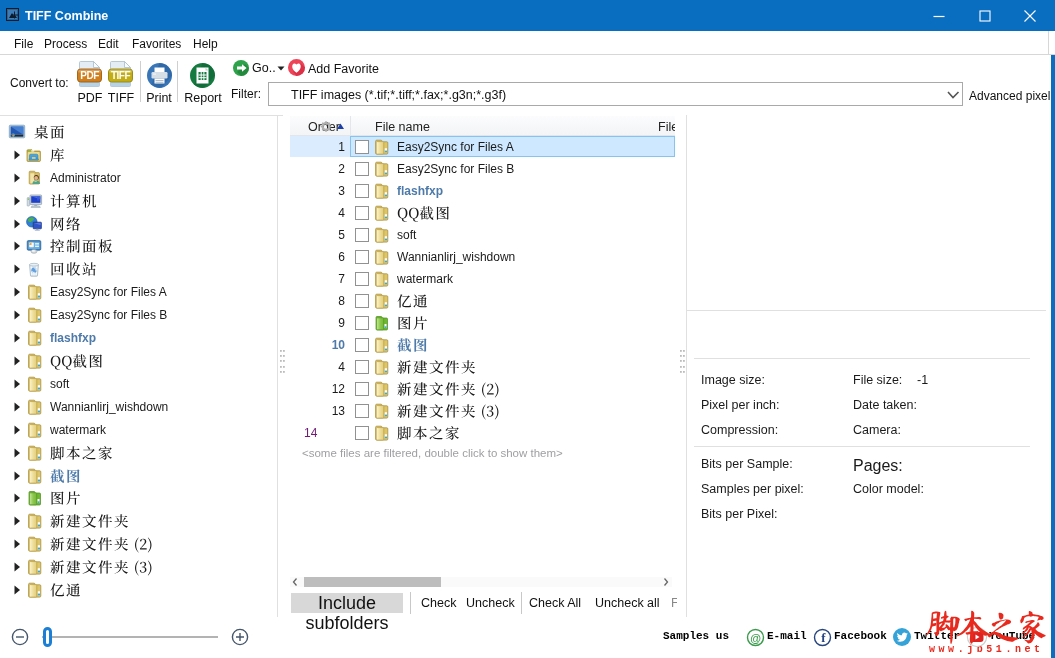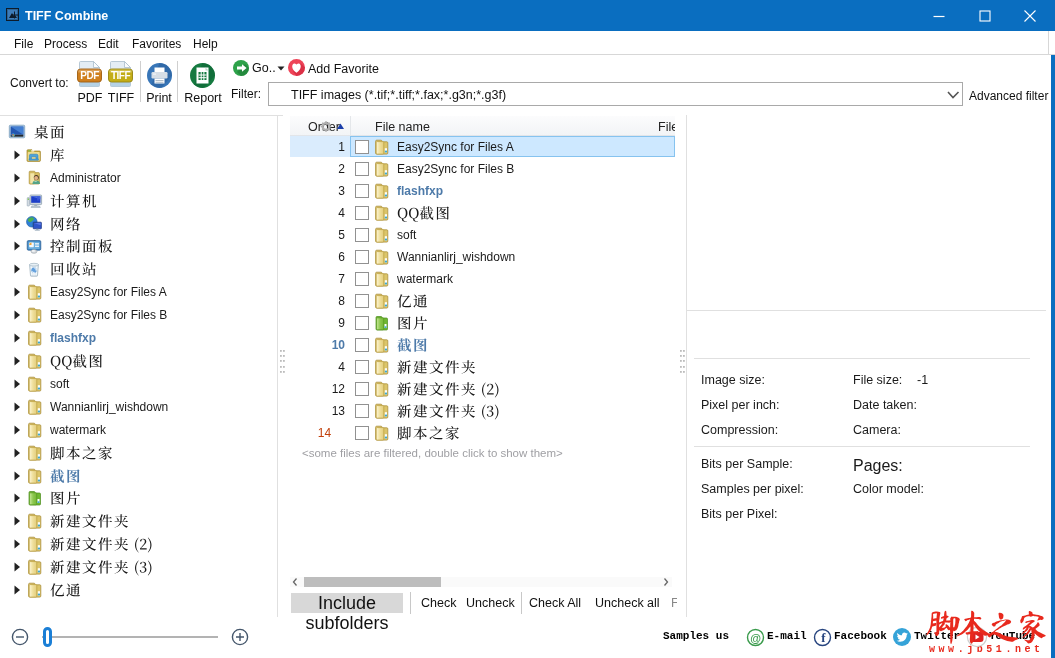--- a/index.html
+++ b/index.html
@@ -143,21 +143,21 @@
 <div style="position:absolute;left:177px;top:61px;width:1px;height:41px;background:#cfcfcf"></div>
 <div style="position:absolute;left:50px;top:90.5px;width:80px;text-align:center;font-size:12.5px;color:#111">PDF</div>
 <div style="position:absolute;left:81px;top:90.5px;width:80px;text-align:center;font-size:12.5px;color:#111">TIFF</div>
 <div style="position:absolute;left:119px;top:90.5px;width:80px;text-align:center;font-size:12.5px;color:#111">Print</div>
 <div style="position:absolute;left:163px;top:90.5px;width:80px;text-align:center;font-size:12.5px;color:#111">Report</div>
 <div style="position:absolute;left:252px;top:61px;font-size:12.5px;color:#111">Go..</div>
 <div style="position:absolute;left:308px;top:61.5px;font-size:12.5px;color:#111">Add Favorite</div>
 <div style="position:absolute;left:231px;top:87px;font-size:12px;color:#111">Filter:</div>
 <div style="position:absolute;left:268px;top:82px;width:695px;height:24px;background:#fff;border:1px solid #a9a9a9;box-sizing:border-box"></div>
 <div style="position:absolute;left:291px;top:88px;font-size:12.5px;color:#111">TIFF images (*.tif;*.tiff;*.fax;*.g3n;*.g3f)</div>
-<div style="position:absolute;left:969px;top:89px;font-size:12px;color:#111">Advanced filter</div>
+<div style="position:absolute;left:969px;top:89px;font-size:12px;color:#111">Advanced pixel</div>
 <div style="position:absolute;left:0;top:115px;width:283px;height:1px;background:#e0e0e0"></div>
 <div style="position:absolute;left:277px;top:115px;width:1px;height:502px;background:#e0e0e0"></div>
 <div style="position:absolute;left:686px;top:115px;width:1px;height:502px;background:#e0e0e0"></div>
 <div style="position:absolute;left:50px;top:171px;font-size:12px;color:#1a1a1a">Administrator</div>
 <div style="position:absolute;left:50px;top:285px;font-size:12px;color:#1a1a1a">Easy2Sync for Files A</div>
 <div style="position:absolute;left:50px;top:308px;font-size:12px;color:#1a1a1a">Easy2Sync for Files B</div>
 <div style="position:absolute;left:50px;top:331px;font-size:12px;font-weight:bold;color:#4d7aa9">flashfxp</div>
 <div style="position:absolute;left:50px;top:377px;font-size:12px;color:#1a1a1a">soft</div>
 <div style="position:absolute;left:50px;top:400px;font-size:12px;color:#1a1a1a">Wannianlirj_wishdown</div>
 <div style="position:absolute;left:50px;top:423px;font-size:12px;color:#1a1a1a">watermark</div>
@@ -193,21 +193,21 @@
 <div style="position:absolute;left:304px;top:316px;width:41px;text-align:right;font-size:12px;color:#1a1a1a">9</div>
 <div style="position:absolute;left:355px;top:316px;width:14px;height:14px;background:#fff;border:1px solid #919191;box-sizing:border-box"></div>
 <div style="position:absolute;left:304px;top:338px;width:41px;text-align:right;font-size:12px;font-weight:bold;color:#4d7aa9">10</div>
 <div style="position:absolute;left:355px;top:338px;width:14px;height:14px;background:#fff;border:1px solid #919191;box-sizing:border-box"></div>
 <div style="position:absolute;left:304px;top:360px;width:41px;text-align:right;font-size:12px;color:#1a1a1a">4</div>
 <div style="position:absolute;left:355px;top:360px;width:14px;height:14px;background:#fff;border:1px solid #919191;box-sizing:border-box"></div>
 <div style="position:absolute;left:304px;top:382px;width:41px;text-align:right;font-size:12px;color:#1a1a1a">12</div>
 <div style="position:absolute;left:355px;top:382px;width:14px;height:14px;background:#fff;border:1px solid #919191;box-sizing:border-box"></div>
 <div style="position:absolute;left:304px;top:404px;width:41px;text-align:right;font-size:12px;color:#1a1a1a">13</div>
 <div style="position:absolute;left:355px;top:404px;width:14px;height:14px;background:#fff;border:1px solid #919191;box-sizing:border-box"></div>
-<div style="position:absolute;left:304px;top:426px;width:41px;text-align:center;font-size:12px;color:#c2410c">14</div>
+<div style="position:absolute;left:304px;top:426px;width:41px;text-align:left;font-size:12px;color:#701a75">14</div>
 <div style="position:absolute;left:355px;top:426px;width:14px;height:14px;background:#fff;border:1px solid #919191;box-sizing:border-box"></div>
 <div style="position:absolute;left:302px;top:447px;font-size:11.5px;color:#9f9fa3">&lt;some files are filtered, double click to show them&gt;</div>
 <div style="position:absolute;left:290px;top:577px;width:382px;height:10px;background:#fafafa"></div>
 <div style="position:absolute;left:304px;top:577px;width:137px;height:10px;background:#bdbdbd"></div>
 <div style="position:absolute;left:291px;top:593px;width:112px;height:20px;background:#d8d8d8"></div>
 <div style="position:absolute;left:291px;top:593px;width:112px;height:20px;line-height:20px;text-align:center;font-size:18px;color:#111">Include subfolders</div>
 <div style="position:absolute;left:410px;top:592px;width:1px;height:22px;background:#c8c8c8"></div>
 <div style="position:absolute;left:421px;top:596px;font-size:12.5px;color:#111">Check</div>
 <div style="position:absolute;left:466px;top:596px;font-size:12.5px;color:#111">Uncheck</div>
 <div style="position:absolute;left:529px;top:596px;font-size:12.5px;color:#111">Check All</div>

